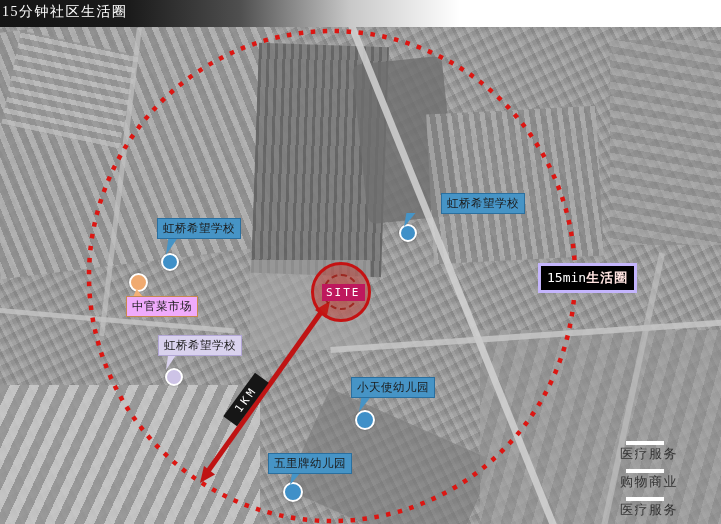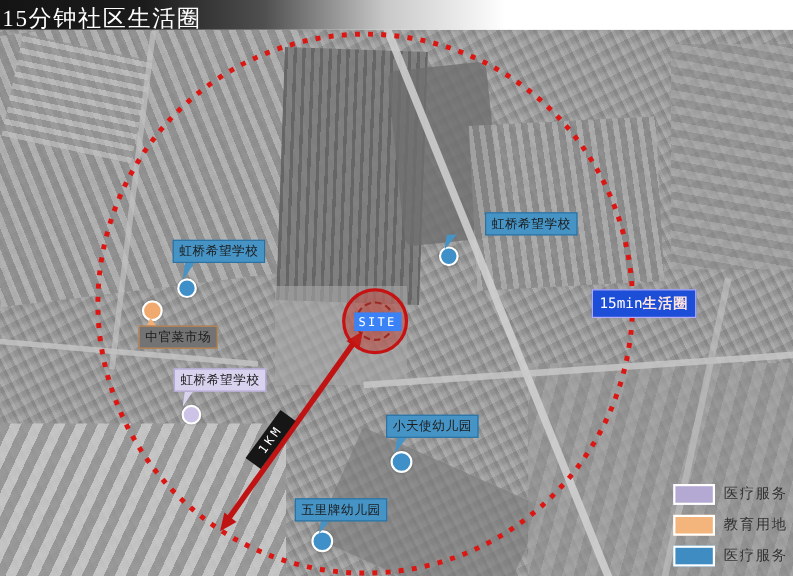--- a/index.html
+++ b/index.html
@@ -17,81 +17,81 @@
       repeating-linear-gradient(-27deg, rgba(255,255,255,.07) 0 4px, rgba(0,0,0,.06) 8px 12px);
   }
   .patch{position:absolute;}
   
   .titlebar{
     position:absolute;left:0;top:0;width:721px;height:27px;
     background:linear-gradient(90deg,#141414 0,#1b1b1b 130px,#4f4f4f 240px,#c8c8c8 350px,#ffffff 460px,#ffffff 100%);
   }
   .titlebar .title{
     position:absolute;left:2px;top:3px;
-    color:#ffffff;font-size:21px;letter-spacing:1.5px;white-space:nowrap;
+    color:#ffffff;font-size:14px;letter-spacing:1.5px;white-space:nowrap;
   }
   
   .overlay{position:absolute;left:0;top:0;pointer-events:none;}
   
   .site-outer{
     position:absolute;left:311px;top:262px;width:60px;height:60px;border-radius:50%;
     border:3px solid #c51212;
     background:radial-gradient(circle, rgba(195,40,28,.60) 0%, rgba(195,40,28,.38) 70%, rgba(195,40,28,.30) 100%);
     box-sizing:border-box;
   }
   .site-inner{
     position:absolute;left:323px;top:274px;width:36px;height:36px;border-radius:50%;
     border:2px dashed rgba(150,20,12,.75);box-sizing:border-box;
   }
   .site-tag{
     position:absolute;left:322px;top:284px;padding:2px 4px;
-    background:#3b82f6;color:#ffffff;
+    background:#be185d;color:#ffffff;
     font-family:"DejaVu Sans Mono",monospace;font-size:11px;letter-spacing:2px;
     white-space:nowrap;
   }
   
   .km-tag{
     position:absolute;left:219px;top:391px;width:54px;height:17px;
     background:#161616;color:#ffffff;
     font-family:"DejaVu Sans Mono",monospace;font-size:11px;letter-spacing:3px;
     display:flex;align-items:center;justify-content:center;
     transform:rotate(-54deg);
   }
   
   .callout{
     position:absolute;padding:2px 5px;border:1px solid;white-space:nowrap;
     font-size:11.5px;letter-spacing:0.5px;color:#1c1c1c;
   }
   .callout.blue{background:#4694c6;border-color:#2a6f9f;}
-  .callout.orange{background:#737373;border-color:#c8894d;}
+  .callout.orange{background:#f0abfc;border-color:#c8894d;}
   .callout.purple{background:#d9d2ee;border-color:#b2a6d6;}
   .pointer{position:absolute;}
   .pointer.down{clip-path:polygon(0 100%, 15% 0, 72% 0);}
   .pointer.up{clip-path:polygon(28% 0, 0 100%, 78% 100%);}
   .pointer.blue{background:#4694c6;}
   .pointer.orange{background:#f2b078;}
   .pointer.purple{background:#d9d2ee;}
   .dot{
     position:absolute;border-radius:50%;border:2px solid #ffffff;box-sizing:border-box;
     box-shadow:0 0 2px rgba(0,0,0,.35);
   }
   .dot.blue{background:#3f90c8;}
   .dot.orange{background:#f0aa70;}
   .dot.purple{background:#cdc3e6;}
   
   .badge-15min{
     position:absolute;left:538px;top:263px;padding:3px 6px;
-    background:#1d4ed8;border:1px solid #c4b5fd;
+    background:#000000;border:3px solid #c4b5fd;
     color:#ffffff;font-size:13px;white-space:nowrap;
   }
   .badge-15min .min{font-family:"DejaVu Sans Mono",monospace;color:#ffffff;}
   .badge-15min .cjk{font-weight:bold;color:#ffe3e0;letter-spacing:1px;}
   
   .legend{position:absolute;left:612px;top:441px;}
-  .legend-row{display:flex;align-items:center;margin-bottom:12px;height:16px;}
+  .legend-row{display:flex;align-items:center;margin-bottom:12px;height:16px;flex-direction:column;}
   .legend-swatch{width:34px;height:15px;border:2px solid #ffffff;box-sizing:content-box;}
   .legend-swatch.purple{background:#b3a9d2;}
   .legend-swatch.orange{background:#f4b57d;}
   .legend-swatch.blue{background:#3e8cc1;}
   .legend-label{margin-left:8px;font-size:13px;letter-spacing:1.5px;color:#333333;white-space:nowrap;}
 </style>
 </head>
 <body>
 
 <div class="stage">
@@ -167,21 +167,21 @@
     <span class="min">15min</span><span class="cjk">生活圈</span>
   </div>
 
   <div class="legend">
     <div class="legend-row">
       <span class="legend-swatch purple"></span>
       <span class="legend-label">医疗服务</span>
     </div>
     <div class="legend-row">
       <span class="legend-swatch orange"></span>
-      <span class="legend-label">教育用地</span>
+      <span class="legend-label">购物商业</span>
     </div>
     <div class="legend-row">
       <span class="legend-swatch blue"></span>
       <span class="legend-label">医疗服务</span>
     </div>
   </div>
 
   <div class="titlebar">
     <span class="title">15分钟社区生活圈</span>
   </div>

